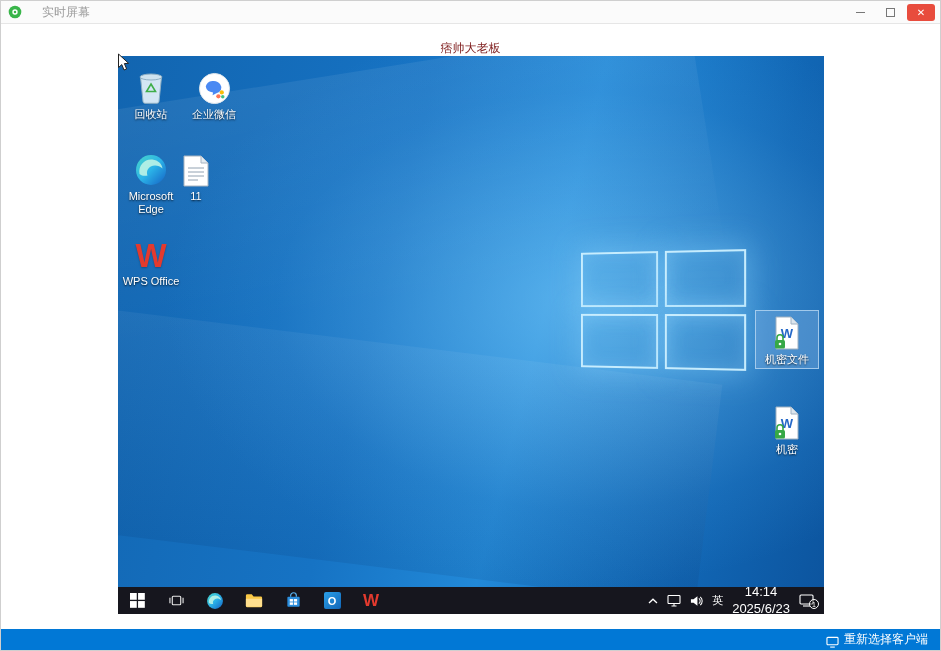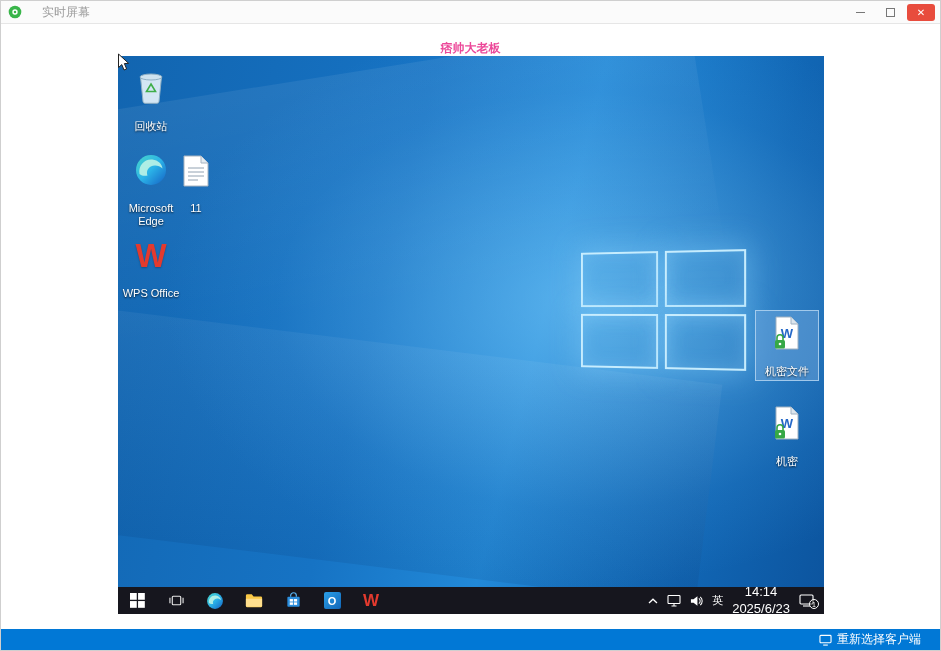--- a/index.html
+++ b/index.html
@@ -15,42 +15,42 @@
   .win-controls { display:flex; align-items:center; height:100%; }
   .wc { width:30px; height:100%; display:flex; align-items:center; justify-content:center;
         background:none; border:none; cursor:default; }
   .wc-min i { display:block; width:9px; border-top:1px solid #777; }
   .wc-max i { display:block; width:9px; height:9px; border:1px solid #777; }
   .wc-close { width:28px; height:17px; margin:0 5px 0 2px; background:#e84c3d; border:none;
               border-radius:3px; color:#fff; font-size:10px; display:flex; align-items:center;
               justify-content:center; }
 
   .client-name { position:absolute; top:39px; left:0; width:100%; text-align:center;
-                 font-size:12px; font-weight:bold; color:#ec4899; }
+                 font-size:12px; font-weight:normal; color:#7f1d1d; }
 
   
   .desktop { position:absolute; left:117px; top:55px; width:706px; height:558px; overflow:hidden;
              background:
                radial-gradient(ellipse 560px 380px at 66% 44%, rgba(140,215,255,0.50), rgba(60,150,220,0.18) 55%, rgba(0,0,0,0) 75%),
                linear-gradient(104deg, #1265b0 0%, #1673c4 38%, #2289d8 58%, #1166b4 82%, #0c549e 100%); }
   .beam { position:absolute; pointer-events:none; }
   .beam1 { left:-6%; top:2%; width:90%; height:42%;
            background:linear-gradient(to bottom, rgba(255,255,255,0.07), rgba(255,255,255,0)); transform:rotate(-9deg); }
   .beam2 { left:-4%; top:52%; width:88%; height:40%;
            background:linear-gradient(to top, rgba(0,30,80,0.10), rgba(255,255,255,0.05)); transform:rotate(7deg); }
 
   .win-logo { position:absolute; left:458px; top:195px; width:170px; height:118px;
               display:grid; grid-template-columns:1fr 1fr; grid-template-rows:1fr 1fr; gap:7px;
               transform:perspective(650px) rotateY(-14deg); z-index:1; }
   .win-logo .pane { border:2.5px solid rgba(205,240,255,0.95); background:rgba(150,215,250,0.10);
                     box-shadow:0 0 28px 5px rgba(130,205,250,0.40), inset 0 0 18px rgba(160,220,255,0.25); }
 
   
   .dicon { position:absolute; width:62px; display:flex; flex-direction:column; align-items:center;
-           gap:15px; padding:3px 0 2px; z-index:2; cursor:default; }
+           gap:3px; padding:3px 0 2px; z-index:2; cursor:default; }
   .dicon .ig { height:36px; display:flex; align-items:flex-end; justify-content:center; }
   .dicon .lbl { font-size:11px; color:#fff; text-shadow:0 1px 2px rgba(0,0,0,0.8); text-align:center;
                 line-height:1.18; }
   .dicon.selected { background:rgba(110,165,220,0.50); outline:1px solid rgba(175,210,240,0.9); }
 
   .wps-w { font-size:33px; font-weight:800; color:#e33a2e; line-height:1;
            text-shadow:0 1px 2px rgba(0,0,0,0.25); }
   .word-w { font-weight:bold; }
 
   
@@ -70,22 +70,22 @@
   .tray-time { font-size:13px; line-height:1.3; text-align:center; cursor:pointer; background:none;
                border:none; color:#fff; }
   .tray-notif { position:relative; }
   .badge { position:absolute; right:-5px; bottom:-2px; width:10px; height:10px; border:1px solid #fff;
            border-radius:50%; font-size:7px; color:#fff; display:flex; align-items:center;
            justify-content:center; background:rgba(0,0,0,0.35); }
 
   
   .footer { position:absolute; left:0; bottom:0; width:100%; height:21px; background:#0178d6;
             display:flex; align-items:center; justify-content:flex-end; }
-  .reselect { display:flex; align-items:center; gap:5px; background:none; border:none; color:#fff;
-              font-size:12px; padding-right:19px; cursor:pointer; }
+  .reselect { display:flex; align-items:flex-end; gap:5px; background:none; border:none; color:#fff;
+              font-size:12px; padding-right:12px; cursor:pointer; }
 
   .cursor { position:absolute; left:116px; top:52px; z-index:50; pointer-events:none; }
 </style>
 </head>
 <body>
 
 <div class="app">
 
   <div class="titlebar">
     <div class="tb-left">
@@ -124,20 +124,32 @@
       <div class="ig">
         <svg width="30" height="34" viewBox="0 0 30 34">
           <path d="M4.5 6 L7 30.5 a2 2 0 0 0 2 1.8 h12 a2 2 0 0 0 2 -1.8 L25.5 6" fill="#e9f4fb" fill-opacity="0.9" stroke="#8fb0c4"></path>
           <ellipse cx="15" cy="6" rx="11" ry="3" fill="#cfe3ef" stroke="#8fb0c4"></ellipse>
           <path d="M15 13 l4.5 7.5 h-9 z" fill="none" stroke="#3fae49" stroke-width="1.6"></path>
         </svg>
       </div>
       <div class="lbl">回收站</div>
     </div>
 
+    <div class="dicon" style="left:65px;top:10px">
+      <div class="ig">
+        <svg width="33" height="33" viewBox="0 0 34 34">
+          <circle cx="17" cy="17" r="15.5" fill="#fff" stroke="#dfe6ec"></circle>
+          <path d="M8 15 a8 7 0 0 1 15 -2 a7 6 0 0 1 -4 9 l-4 2 l0.5 -3 a8 7 0 0 1 -7.5 -6 z" fill="#4a89f3"></path>
+          <circle cx="24.5" cy="21" r="2.2" fill="#fbbd08"></circle>
+          <circle cx="21" cy="25" r="2.2" fill="#ff7555"></circle>
+          <circle cx="25.5" cy="25.5" r="1.8" fill="#42c285"></circle>
+        </svg>
+      </div>
+      <div class="lbl">企业微信</div>
+    </div>
 
     <div class="dicon" style="left:2px;top:92px">
       <div class="ig">
         <svg width="34" height="34" viewBox="0 0 34 34">
           <defs>
             <linearGradient id="egA" x1="0" y1="0" x2="1" y2="1">
               <stop offset="0" stop-color="#49d6c9"></stop>
                 <stop offset="0.5" stop-color="#2bb3e8"></stop>
                 <stop offset="1" stop-color="#1461c4"></stop>
             </linearGradient>

